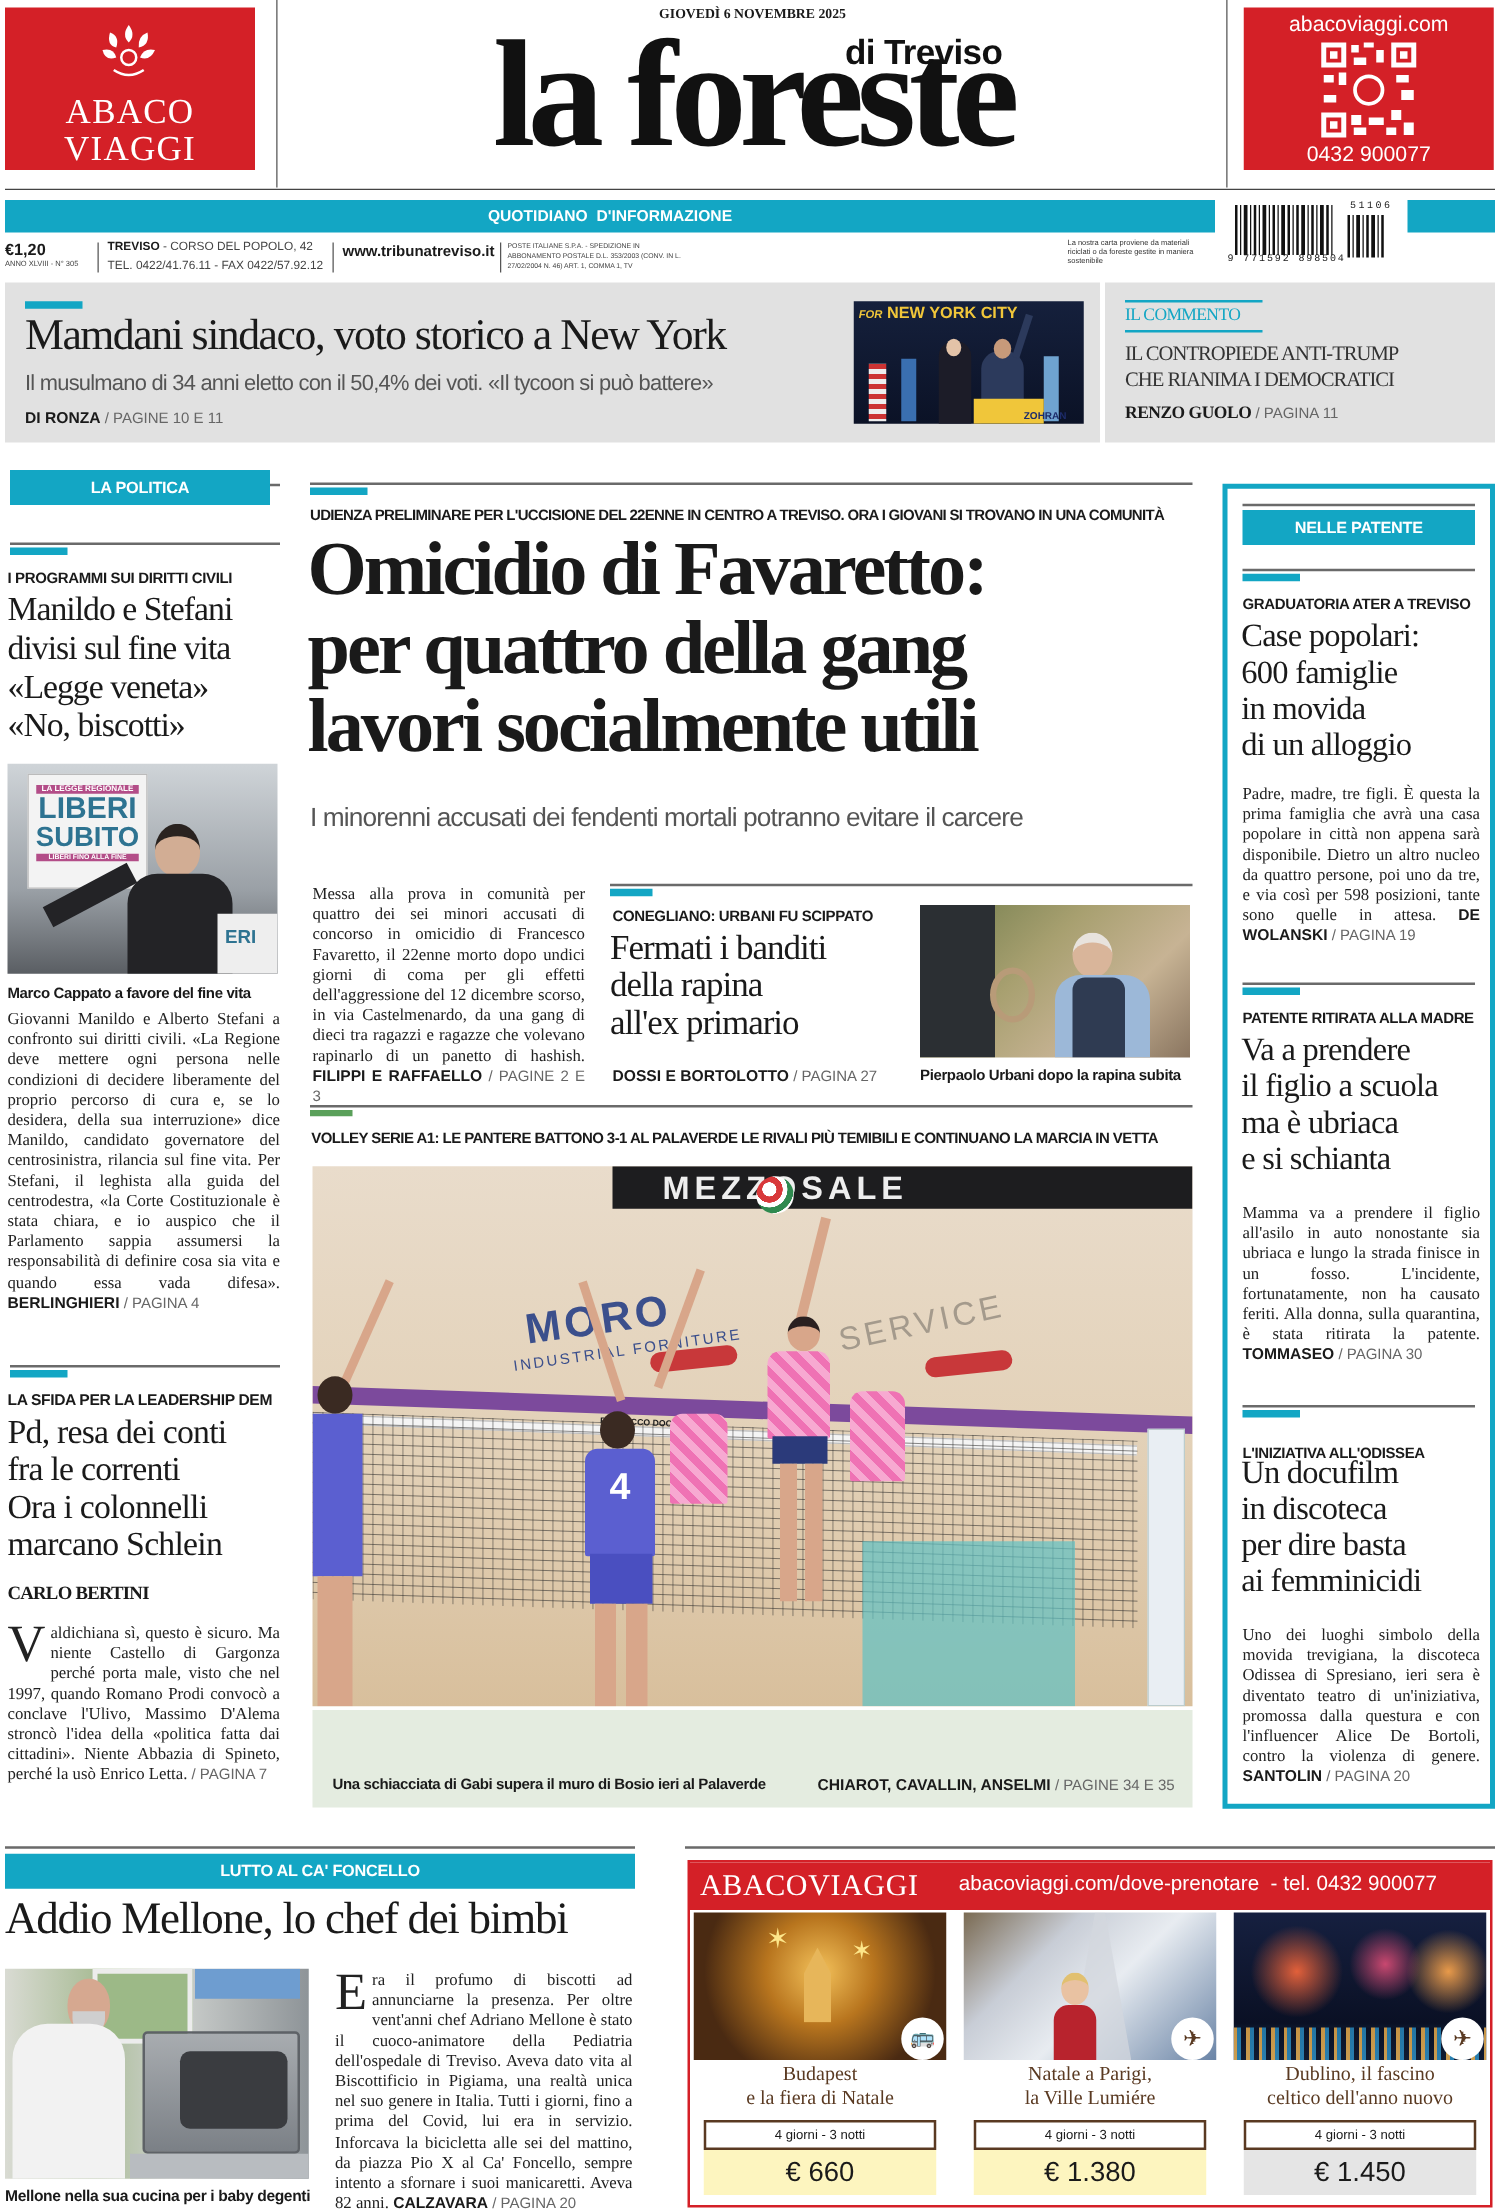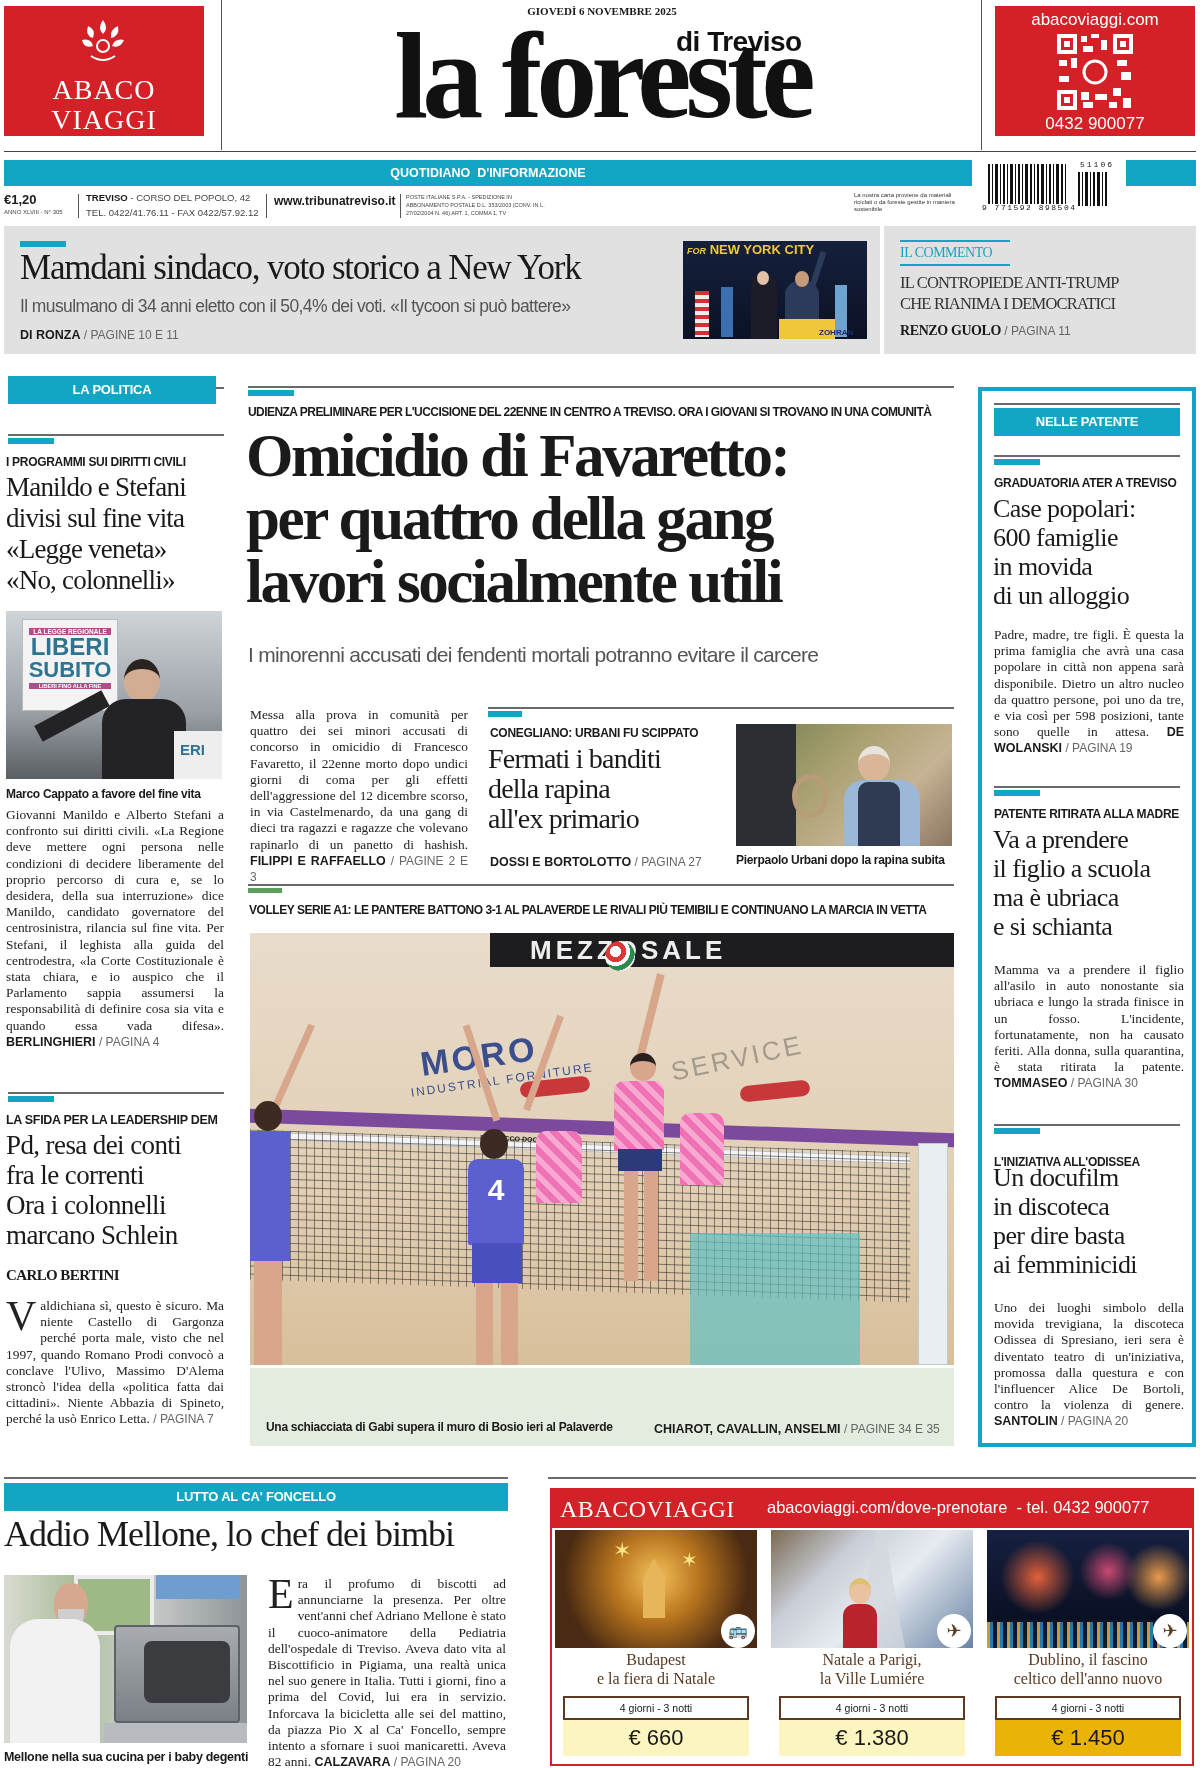--- a/index.html
+++ b/index.html
@@ -185,21 +185,21 @@
 
 <div class="rule" style="left:8px;top:387px;width:216px;"></div>
 <div class="section-tag cyan" style="left:8px;top:376px;width:208px;">LA POLITICA</div>
 <div class="rule" style="left:8px;top:434px;width:216px;"></div>
 <div class="accent" style="left:8px;top:438px;"></div>
 <div class="abs kicker" style="left:6px;top:455px;font-size:12px;">I PROGRAMMI SUI DIRITTI CIVILI</div>
 <div class="abs head-serif" style="left:6px;top:472px;font-size:27px;letter-spacing:-0.8px;line-height:31px;">
   <div>Manildo e Stefani</div>
   <div>divisi sul fine vita</div>
   <div>«Legge veneta»</div>
-  <div>«No, colonnelli»</div>
+  <div>«No, biscotti»</div>
 </div>
 
 <div class="photo" style="left:6px;top:611px;width:216px;height:168px;background:linear-gradient(180deg,#cfd4d8,#9aa0a6 60%,#5a5e63);">
   <div class="abs" style="left:16px;top:8px;width:96px;height:92px;background:#f3f3f3;border:1px solid #bbb;">
     <div style="margin:8px 6px 0;background:#b34d88;color:#fff;font-size:6.5px;font-weight:700;text-align:center;">LA LEGGE REGIONALE</div>
     <div style="color:#2e7391;font-weight:700;font-size:24px;text-align:center;line-height:24px;">LIBERI</div>
     <div style="color:#2e7391;font-weight:700;font-size:22px;text-align:center;line-height:22px;">SUBITO</div>
     <div style="margin:2px 6px 0;background:#b34d88;color:#fff;font-size:5.5px;font-weight:700;text-align:center;">LIBERI FINO ALLA FINE</div>
   </div>
   <div class="abs" style="left:118px;top:48px;width:36px;height:42px;background:#d2ad94;border-radius:50% 50% 45% 45%;border-top:10px solid #2a2320;"></div>
@@ -420,15 +420,15 @@
   <div class="abs" style="left:435px;top:40px;width:202px;height:236px;">
     <div class="photo" style="left:0;top:0;width:202px;height:118px;background:radial-gradient(circle at 25% 40%,#e2603a 0,transparent 22%),radial-gradient(circle at 60% 35%,#c94870 0,transparent 20%),radial-gradient(circle at 85% 40%,#e89a4a 0,transparent 18%),linear-gradient(#162040,#0a1024 75%,#244a6a);">
       <div class="abs" style="left:0;top:92px;width:202px;height:26px;background:repeating-linear-gradient(90deg,#f4b24a 0 3px,#2a8cc0 3px 6px,#0a1024 6px 10px);opacity:.8;"></div>
       <div class="abs" style="left:166px;top:84px;width:34px;height:34px;border-radius:50%;background:#fff;color:#5a3a22;font-size:18px;text-align:center;line-height:34px;">✈</div>
     </div>
     <div class="abs" style="left:0;top:120px;width:202px;text-align:center;font-family:'Liberation Serif',serif;font-size:16px;line-height:19px;color:#5a3a22;">
       <div>Dublino, il fascino</div>
       <div>celtico dell'anno nuovo</div>
     </div>
     <div class="abs" style="left:8px;top:166px;width:186px;height:24px;border:2px solid #5a3a22;text-align:center;font-size:10.5px;line-height:20px;background:#fff;">4 giorni - 3 notti</div>
-    <div class="abs" style="left:8px;top:190px;width:186px;height:36px;background:#eab308;text-align:center;font-size:22px;line-height:36px;color:#1a1a1a;">€ 1.450</div>
+    <div class="abs" style="left:8px;top:190px;width:186px;height:36px;background:#e5e5e5;text-align:center;font-size:22px;line-height:36px;color:#1a1a1a;">€ 1.450</div>
   </div>
 </div>
 
 </body></html>

